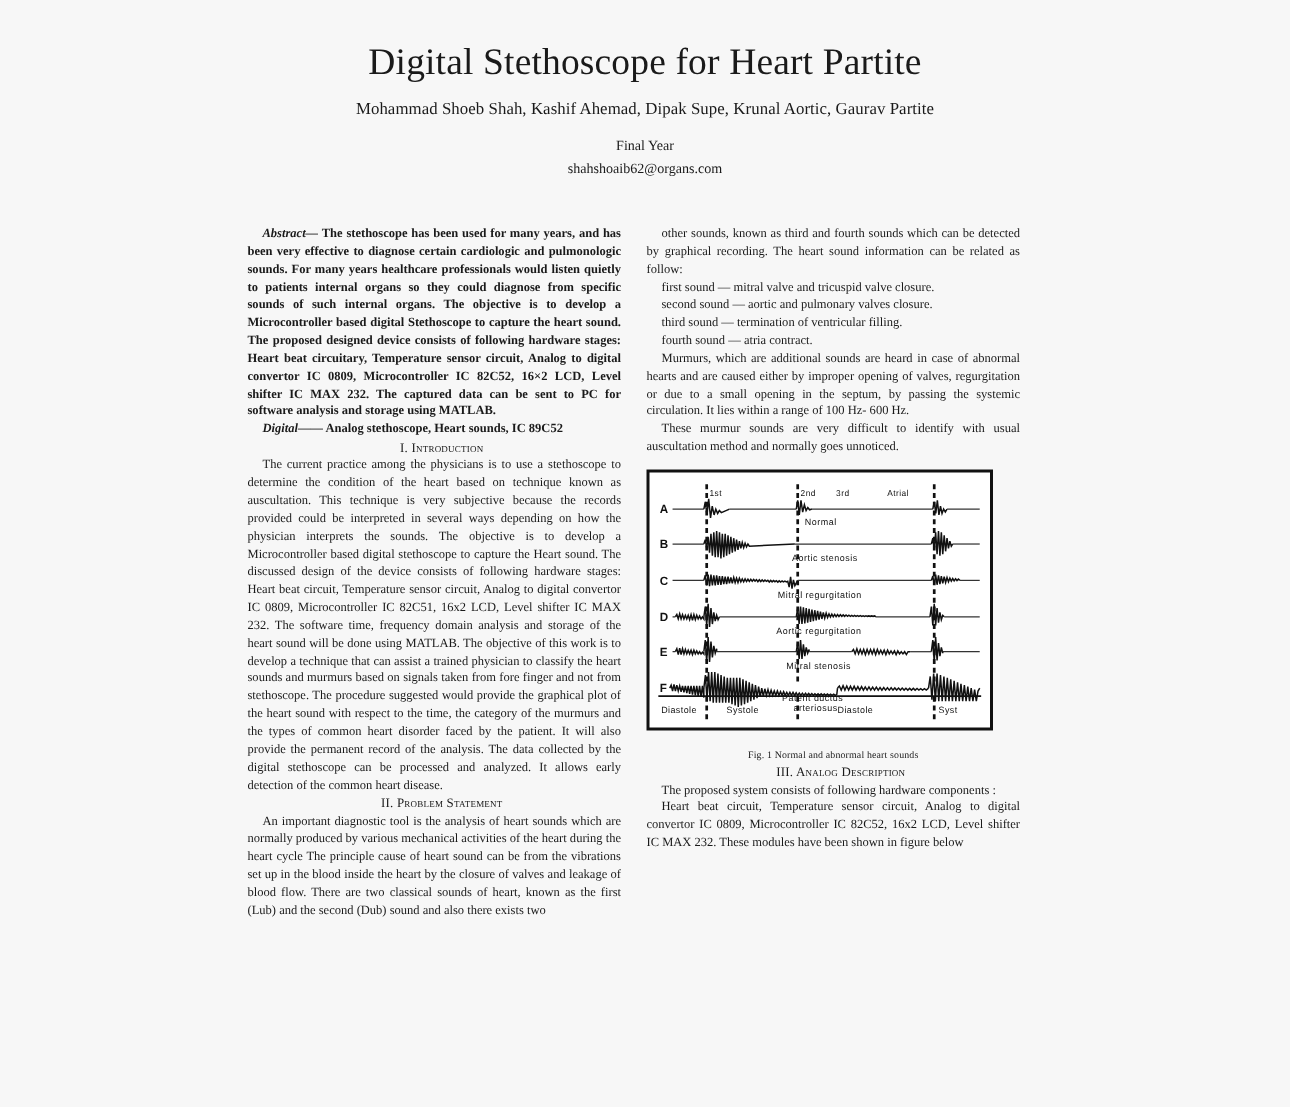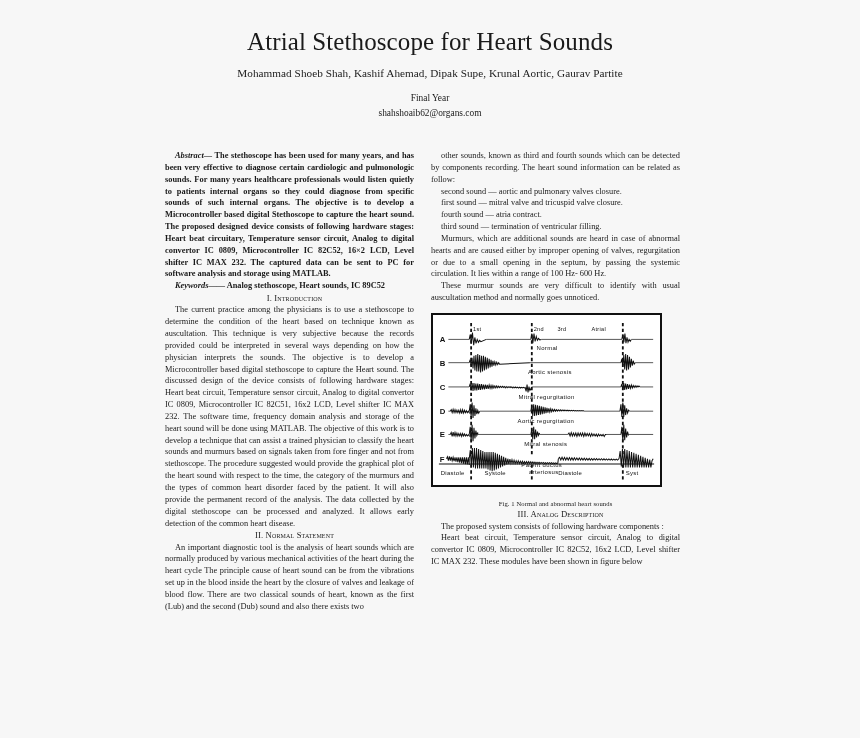--- a/index.html
+++ b/index.html
@@ -131,52 +131,52 @@
     margin: 12px 0 0 0;
     letter-spacing: 0.1px;
   }
 </style>
 </head>
 <body>
 
 <div class="page">
 
   <div class="header">
-    <h1 class="paper-title">Atrial Stethoscope for Heart Sounds</h1>
+    <h1 class="paper-title">Digital Stethoscope for Heart Partite</h1>
     <div class="authors">Mohammad Shoeb Shah, Kashif Ahemad, Dipak Supe, Krunal Aortic, Gaurav Partite</div>
     <div class="affil-block">
       <div>Final Year</div>
       <div>shahshoaib62@organs.com</div>
     </div>
   </div>
 
   <div class="columns">
 
     <div class="col">
 
       <p class="abstract"><span class="lead">Abstract—</span><span> The stethoscope has been used for many years, and has been very effective to diagnose certain cardiologic and pulmonologic sounds. For many years healthcare professionals would listen quietly to patients internal organs so they could diagnose from specific sounds of such internal organs. The objective is to develop a Microcontroller based digital Stethoscope to capture the heart sound. The proposed designed device consists of following hardware stages: Heart beat circuitary, Temperature sensor circuit, Analog to digital convertor IC 0809, Microcontroller IC 82C52, 16×2 LCD, Level shifter IC MAX 232. The captured data can be sent to PC for software analysis and storage using MATLAB.</span></p>
 
-      <p class="keywords"><span class="lead">Keywords——</span><span> Analog stethoscope, Heart sounds, IC 89C52</span></p>
+      <p class="keywords"><span class="lead">Digital——</span><span> Analog stethoscope, Heart sounds, IC 89C52</span></p>
 
       <p class="section-head">I. Introduction</p>
       <p class="para">The current practice among the physicians is to use a stethoscope to determine the condition of the heart based on technique known as auscultation. This technique is very subjective because the records provided could be interpreted in several ways depending on how the physician interprets the sounds. The objective is to develop a Microcontroller based digital stethoscope to capture the Heart sound. The discussed design of the device consists of following hardware stages: Heart beat circuit, Temperature sensor circuit, Analog to digital convertor IC 0809, Microcontroller IC 82C51, 16x2 LCD, Level shifter IC MAX 232. The software time, frequency domain analysis and storage of the heart sound will be done using MATLAB. The objective of this work is to develop a technique that can assist a trained physician to classify the heart sounds and murmurs based on signals taken from fore finger and not from stethoscope. The procedure suggested would provide the graphical plot of the heart sound with respect to the time, the category of the murmurs and the types of common heart disorder faced by the patient. It will also provide the permanent record of the analysis. The data collected by the digital stethoscope can be processed and analyzed. It allows early detection of the common heart disease.</p>
 
-      <p class="section-head">II. Normal Statement</p>
+      <p class="section-head">II. Problem Statement</p>
       <p class="para">An important diagnostic tool is the analysis of heart sounds which are normally produced by various mechanical activities of the heart during the heart cycle The principle cause of heart sound can be from the vibrations set up in the blood inside the heart by the closure of valves and leakage of blood flow. There are two classical sounds of heart, known as the first (Lub) and the second (Dub) sound and also there exists two</p>
     </div>
 
     <div class="col">
 
-      <p class="noindent">other sounds, known as third and fourth sounds which can be detected by components recording. The heart sound information can be related as follow:</p>
+      <p class="noindent">other sounds, known as third and fourth sounds which can be detected by graphical recording. The heart sound information can be related as follow:</p>
 
       <ul class="sound-list">
+        <li>first sound — mitral valve  and tricuspid valve closure.</li>
         <li>second sound — aortic and pulmonary valves closure.</li>
-        <li>first sound — mitral valve  and tricuspid valve closure.</li>
+        <li>third sound — termination of ventricular filling.</li>
         <li>fourth sound — atria contract.</li>
-        <li>third sound — termination of ventricular filling.</li>
       </ul>
 
       <p class="tight">Murmurs, which are additional sounds are heard in case of abnormal hearts and are caused either by improper opening of valves, regurgitation or due to a small opening in the septum, by passing the systemic circulation. It lies within a range of 100 Hz- 600 Hz.</p>
       <p class="tight">These murmur sounds are very difficult to identify with usual auscultation method and normally goes unnoticed.</p>
 
       <div class="figure-wrap">
         <div class="figure-box">
           <svg class="fig-svg" viewBox="0 0 231 167" preserveAspectRatio="none">
             <defs>
               <style>

